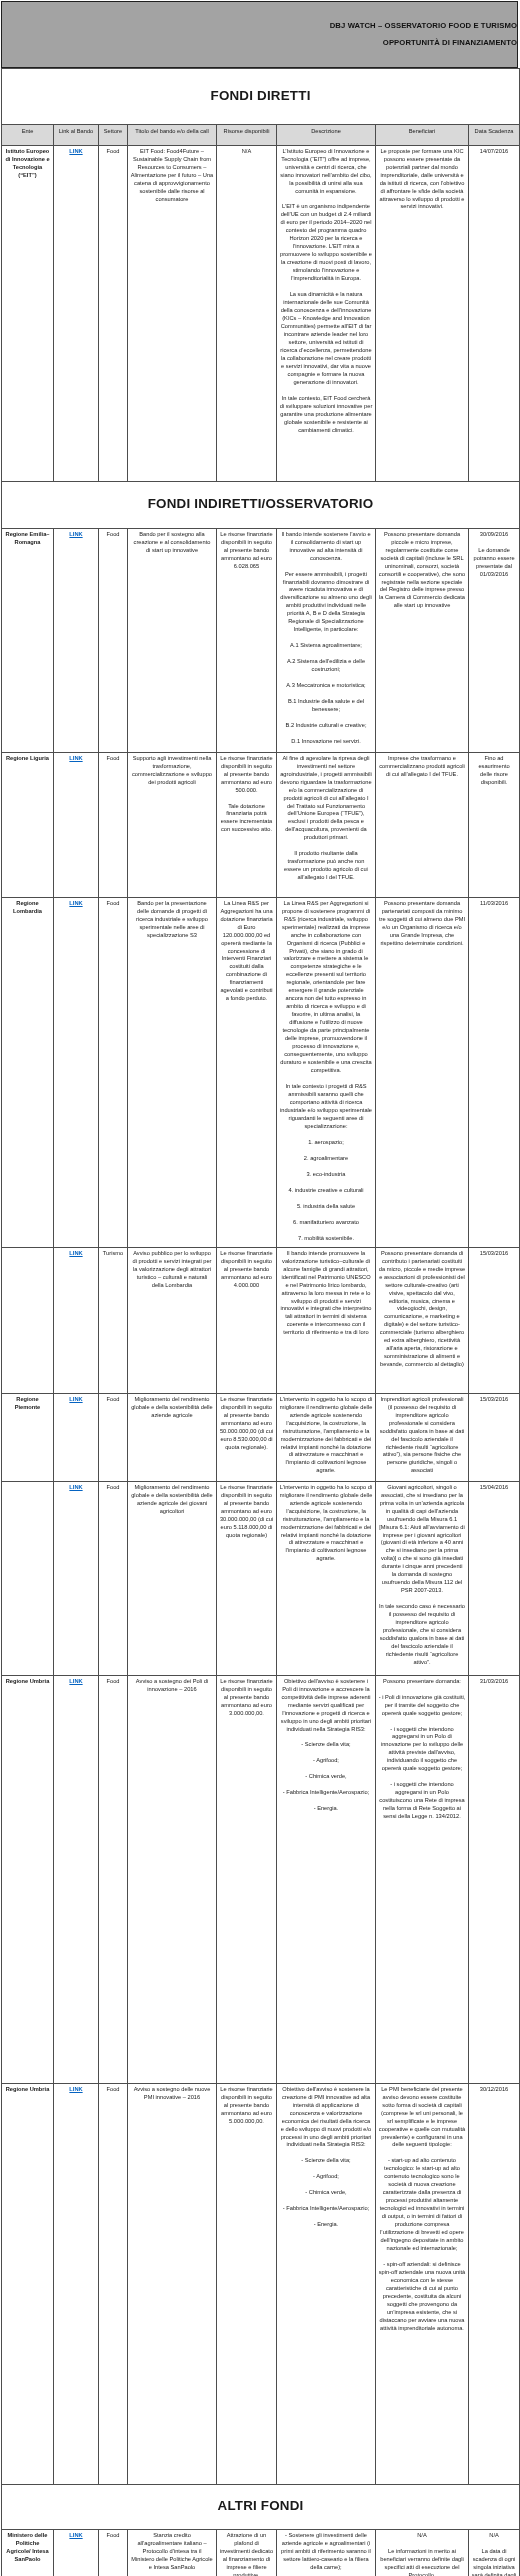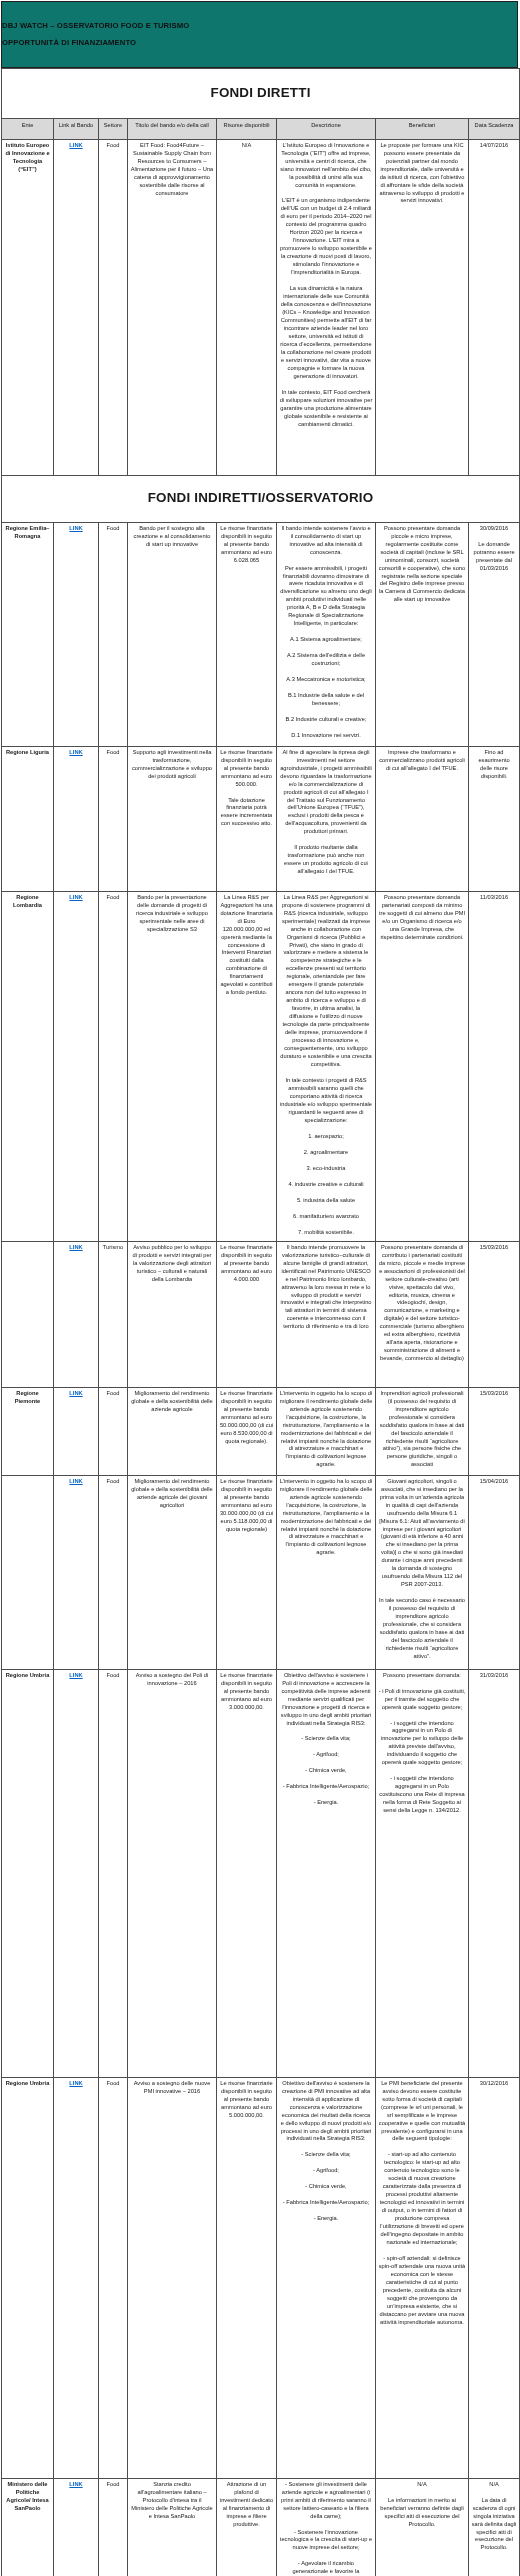--- a/index.html
+++ b/index.html
@@ -5,23 +5,23 @@
   html,body{margin:0;padding:0;}
   body{
     width:520px;height:2608px;overflow:hidden;
     background:#ffffff;
     font-family:"Liberation Sans","DejaVu Sans",sans-serif;
     color:#1a1a1a;
   }
   .page{width:517px;margin:0.5px 1px;}
   .band{
     border:1px solid #1f1f1f;
-    background:#0f766e;
+    background:#a3a3a3;
     height:65px;
-    display:flex;flex-direction:column;align-items:flex-start;justify-content:center;
+    display:flex;flex-direction:column;align-items:flex-end;justify-content:center;
     gap:7.2px;
   }
   .band .t{font-weight:bold;font-size:7.7px;letter-spacing:0.1px;color:#111;}
   table{
     border-collapse:collapse;table-layout:fixed;width:517px;
     border:1px solid #1f1f1f;border-top:none;
   }
   td,th{
     border:0.5px solid #4d4d4d;
     vertical-align:top;
@@ -70,21 +70,21 @@
         <col style="width:45px">
         <col style="width:29px">
         <col style="width:89px">
       <col style="width:60px">
         <col style="width:99px">
         <col style="width:93px">
         <col style="width:51px">
     </colgroup>
 
     <tbody>
-        <tr style="height:50px">
+        <tr style="height:56px">
       <td class="section" colspan="8">FONDI DIRETTI</td>
     </tr>
 
     <tr style="height:21px">
       <th>Ente</th>
       <th>Link al Bando</th>
       <th>Settore</th>
       <th>Titolo del bando e/o della call</th>
       <th>Risorse disponibili</th>
       <th>Descrizione</th>
@@ -262,20 +262,23 @@
 
 - Energia.</td>
       <td class="pre">Le PMI beneficiarie del presente avviso devono essere costituite sotto forma di società di capitali (comprese le srl uni personali, le srl semplificate e le imprese cooperative e quelle con mutualità prevalente) e configurarsi in una delle seguenti tipologie:
 
 - start-up ad alto contenuto tecnologico: le start-up ad alto contenuto tecnologico sono le società di nuova creazione caratterizzate dalla presenza di processi produttivi altamente tecnologici ed innovativi in termini di output, o in termini di fattori di produzione compresa l’utilizzazione di brevetti ed opere dell’ingegno depositate in ambito nazionale ed internazionale;
 
 - spin-off aziendali: si definisce spin-off aziendale una nuova unità economica con le stesse caratteristiche di cui al punto precedente, costituita da alcuni soggetti che provengono da un’impresa esistente, che si distaccano per avviare una nuova attività imprenditoriale autonoma.</td>
       <td class="pre">30/12/2016</td>
     </tr>
 
+    <tr style="height:45px">
+      <td class="section" colspan="8">ALTRI FONDI</td>
+    </tr>
 
     <tr style="height:103px">
       <td class="ente">Ministero delle Politiche Agricole/ Intesa SanPaolo</td>
       <td><a class="link" href="#">LINK</a></td>
       <td>Food</td>
       <td class="pre">Stanzia credito all’agroalimentare italiano – Protocollo d’intesa tra il Ministero delle Politiche Agricole e Intesa SanPaolo</td>
       <td class="pre">Attrazione di un plafond di investimenti dedicato al finanziamento di imprese e filiere produttive.</td>
       <td class="pre">- Sostenere gli investimenti delle aziende agricole e agroalimentari (i primi ambiti di riferimento saranno il settore lattiero-caseario e la filiera della carne);
 
 - Sostenere l’innovazione tecnologica e la crescita di start-up e nuove imprese del settore;

